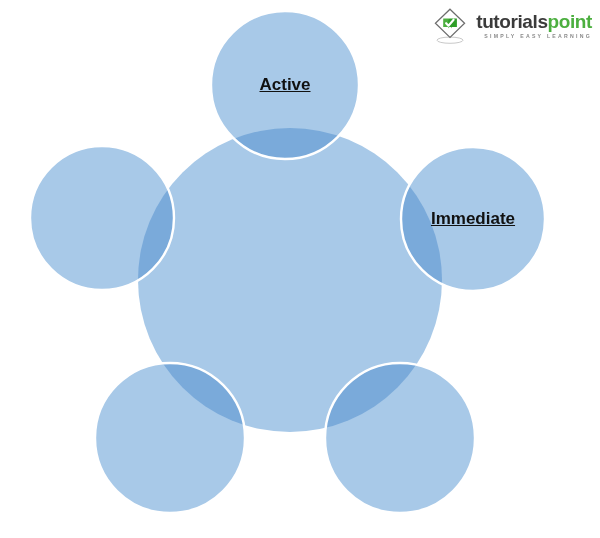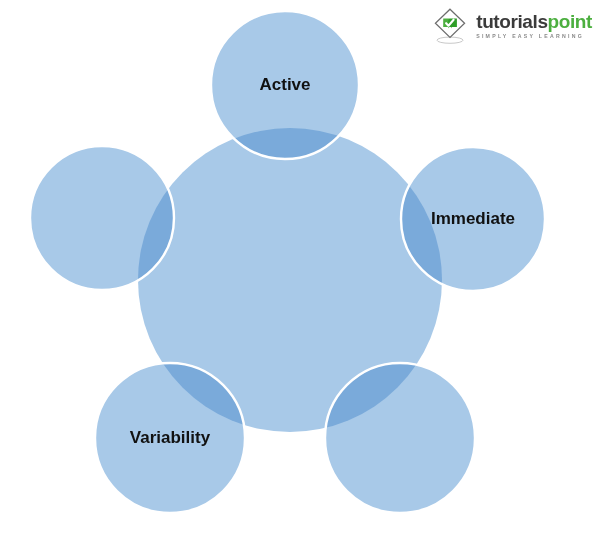--- a/index.html
+++ b/index.html
@@ -45,20 +45,21 @@
     width: 40px;
     height: 40px;
     position: relative;
     flex: 0 0 auto;
   }
   .logo-text {
     display: flex;
     flex-direction: column;
     justify-content: center;
     line-height: 1;
+    text-align: right;
   }
   .logo-word {
     font-size: 19px;
     font-weight: bold;
     letter-spacing: -0.4px;
     white-space: nowrap;
   }
   .logo-word .t-dark { color: #3b3b3b; }
   .logo-word .t-green { color: #4caf3f; }
   .logo-tag {
@@ -78,20 +79,21 @@
     color: #111111;
     pointer-events: none;
     line-height: 1.16;
     white-space: pre-line;
   }
   .label-center {
     font-size: 22px;
   }
   .label-sat {
     font-size: 17px;
+    text-decoration: underline;
   }
 </style>
 </head>
 <body>
 
 <div id="diagram-root">
 
   <svg class="stage" viewBox="0 0 600 538" width="600" height="538" xmlns="http://www.w3.org/2000/svg">
     <defs>
 
@@ -125,21 +127,20 @@
         <circle cx="473" cy="219" r="72" fill="none" stroke="#ffffff" stroke-width="2.4"></circle>
         <circle cx="400" cy="438" r="75" fill="none" stroke="#ffffff" stroke-width="2.4"></circle>
         <circle cx="170" cy="438" r="75" fill="none" stroke="#ffffff" stroke-width="2.4"></circle>
         <circle cx="102" cy="218" r="72" fill="none" stroke="#ffffff" stroke-width="2.4"></circle>
       </g>
   </svg>
 
   <div id="labels-layer" class="stage">
   <div class="circle-label label-sat" style="left: 211px; width: 148px; top: 55px; height: 60px; display: flex; align-items: center; justify-content: center;">Active</div>
       <div class="circle-label label-sat" style="left: 401px; width: 144px; top: 189px; height: 60px; display: flex; align-items: center; justify-content: center;">Immediate</div>
-      <div class="circle-label label-sat" style="left: 95px; width: 150px; top: 408px; height: 60px; display: flex; align-items: center; justify-content: center;">Variability</div>
     </div>
 
   <div class="logo-wrap">
     <div class="logo-mark">
       <svg viewBox="0 0 40 40" width="40" height="40" xmlns="http://www.w3.org/2000/svg">
         <ellipse cx="20" cy="34.2" rx="13" ry="3.1" fill="none" stroke="#c9c9c9" stroke-width="1"></ellipse>
         <path d="M20 3.2 L34.6 17.3 L20 31.4 L5.4 17.3 Z" fill="#ffffff" stroke="#6d6d6d" stroke-width="1.25"></path>
         <path d="M13.2 12.6 h6.0 c1.5 0 2.6 0.85 2.6 2.3 v7.9 c0 -1.0 -0.85 -1.7 -2.1 -1.7 h-6.5 z" fill="#4caf3f"></path>
         <path d="M26.9 12.6 h-6.0 c-1.5 0 -2.6 0.85 -2.6 2.3 v7.9 c0 -1.0 0.85 -1.7 2.1 -1.7 h6.5 z" fill="#2f9e28"></path>
         <path d="M16.1 17.2 l2.4 2.5 l5.1 -6.0" fill="none" stroke="#ffffff" stroke-width="2.1" stroke-linecap="round" stroke-linejoin="round"></path>

